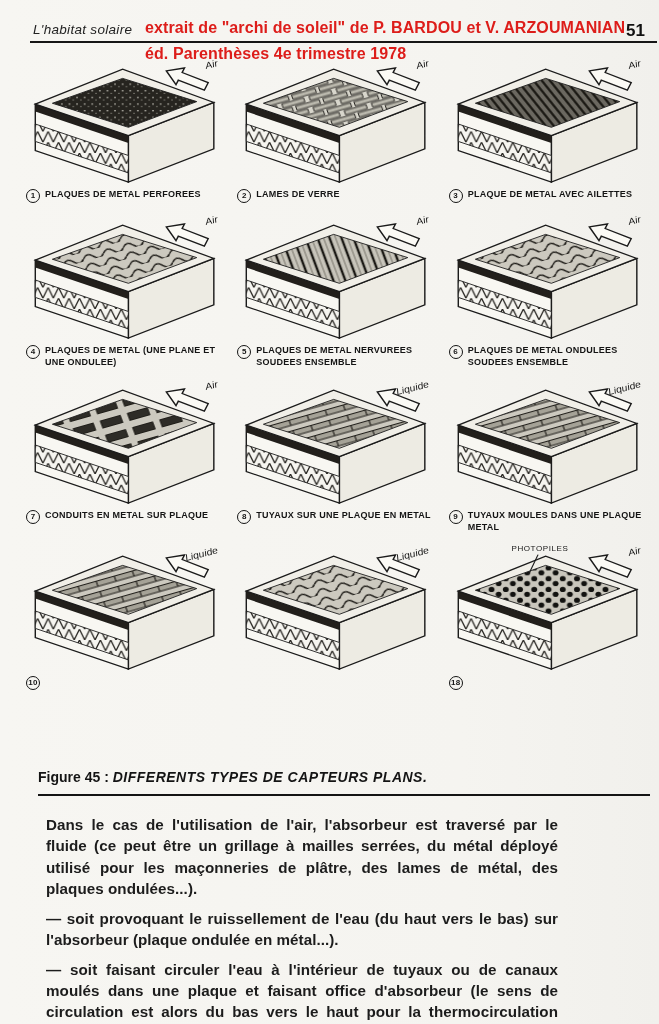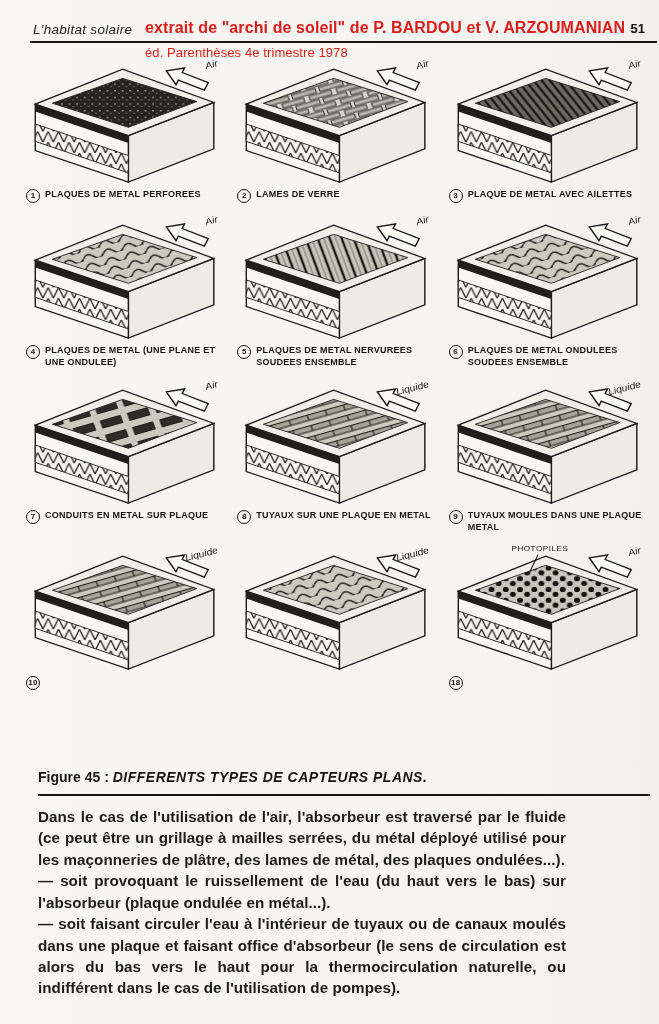--- a/index.html
+++ b/index.html
@@ -17,29 +17,29 @@
     font-style:italic;font-size:13.5px;letter-spacing:.3px;color:#222;
     white-space:nowrap;
   }
   .hdr-credit{
     position:absolute;top:19px;left:145px;width:460px;
     font-weight:bold;font-size:16px;letter-spacing:.1px;
     color:#dd1d1a;white-space:nowrap;
   }
   .hdr-pagenum{
     position:absolute;top:21px;right:14px;
-    font-weight:bold;font-size:13px;color:#111;
+    font-weight:bold;font-size:17px;color:#111;
   }
   .hdr-rule{
     position:absolute;top:41px;left:30px;width:627px;height:0;
     border-top:2px solid #161616;
   }
   .hdr-edition{
     position:absolute;top:45px;left:145px;
-    font-weight:normal;font-size:13px;letter-spacing:.1px;
+    font-weight:bold;font-size:16px;letter-spacing:.1px;
     color:#dd1d1a;white-space:nowrap;
   }
   
   .grid{
     position:absolute;top:56px;left:22px;width:624px;
     display:grid;grid-template-columns:repeat(3,1fr);
     column-gap:10px;row-gap:9px;
   }
   .cell{display:flex;flex-direction:column;}
   .cell svg.iso{width:100%;height:131px;display:block;}
@@ -72,21 +72,21 @@
   }
   .figcap .fig-label{font-weight:bold;}
   .figcap .fig-title{font-weight:bold;font-style:italic;letter-spacing:.5px;}
   
   .bodytext{
     position:absolute;top:806px;left:38px;width:528px;
     font-size:15.2px;line-height:1.41;font-weight:600;
     letter-spacing:.05px;color:#1c1c1c;
     text-align:justify;
   }
-  .bodytext p{margin:0;}
+  .bodytext p{margin:8px;}
   .defs-holder{position:absolute;width:0;height:0;overflow:hidden;}
 </style>
 </head>
 <body>
 
 <svg class="defs-holder" aria-hidden="true">
   <defs>
     <pattern id="pat-speckle" width="8" height="8" patternUnits="userSpaceOnUse">
       <rect width="8" height="8" fill="#26241f"></rect>
       <circle cx="2" cy="2" r="0.9" fill="#cfcdc4"></circle>

